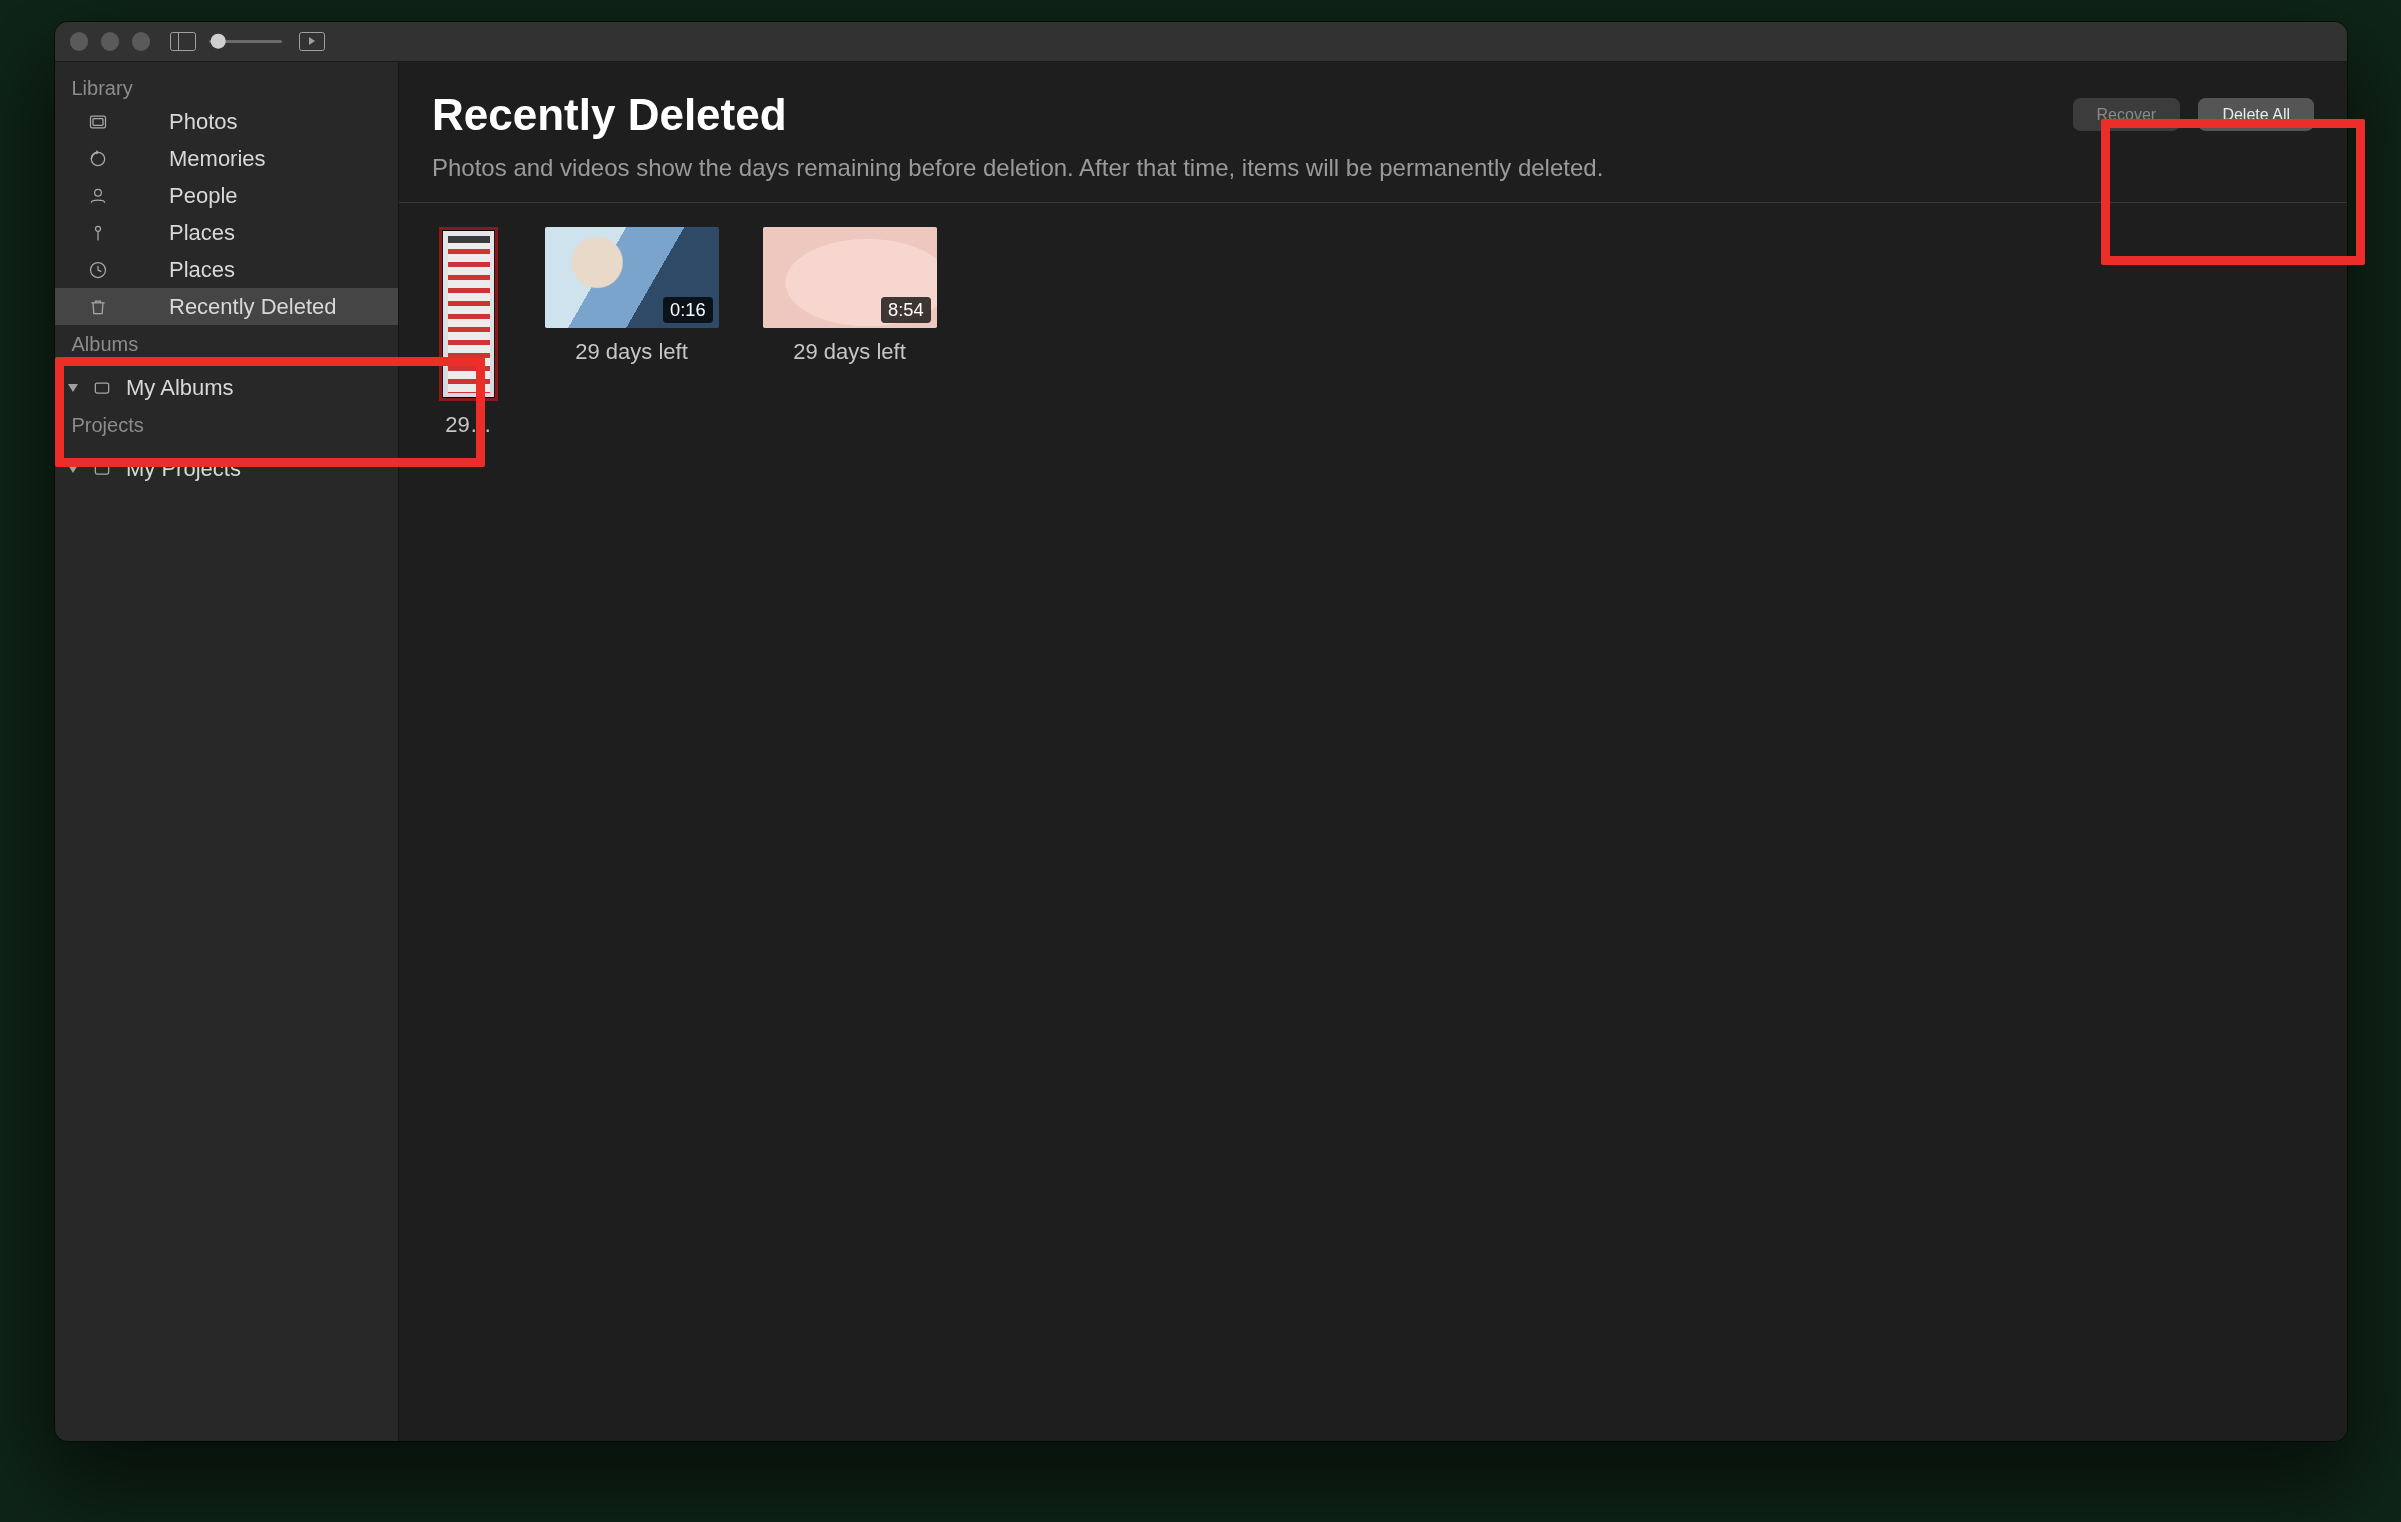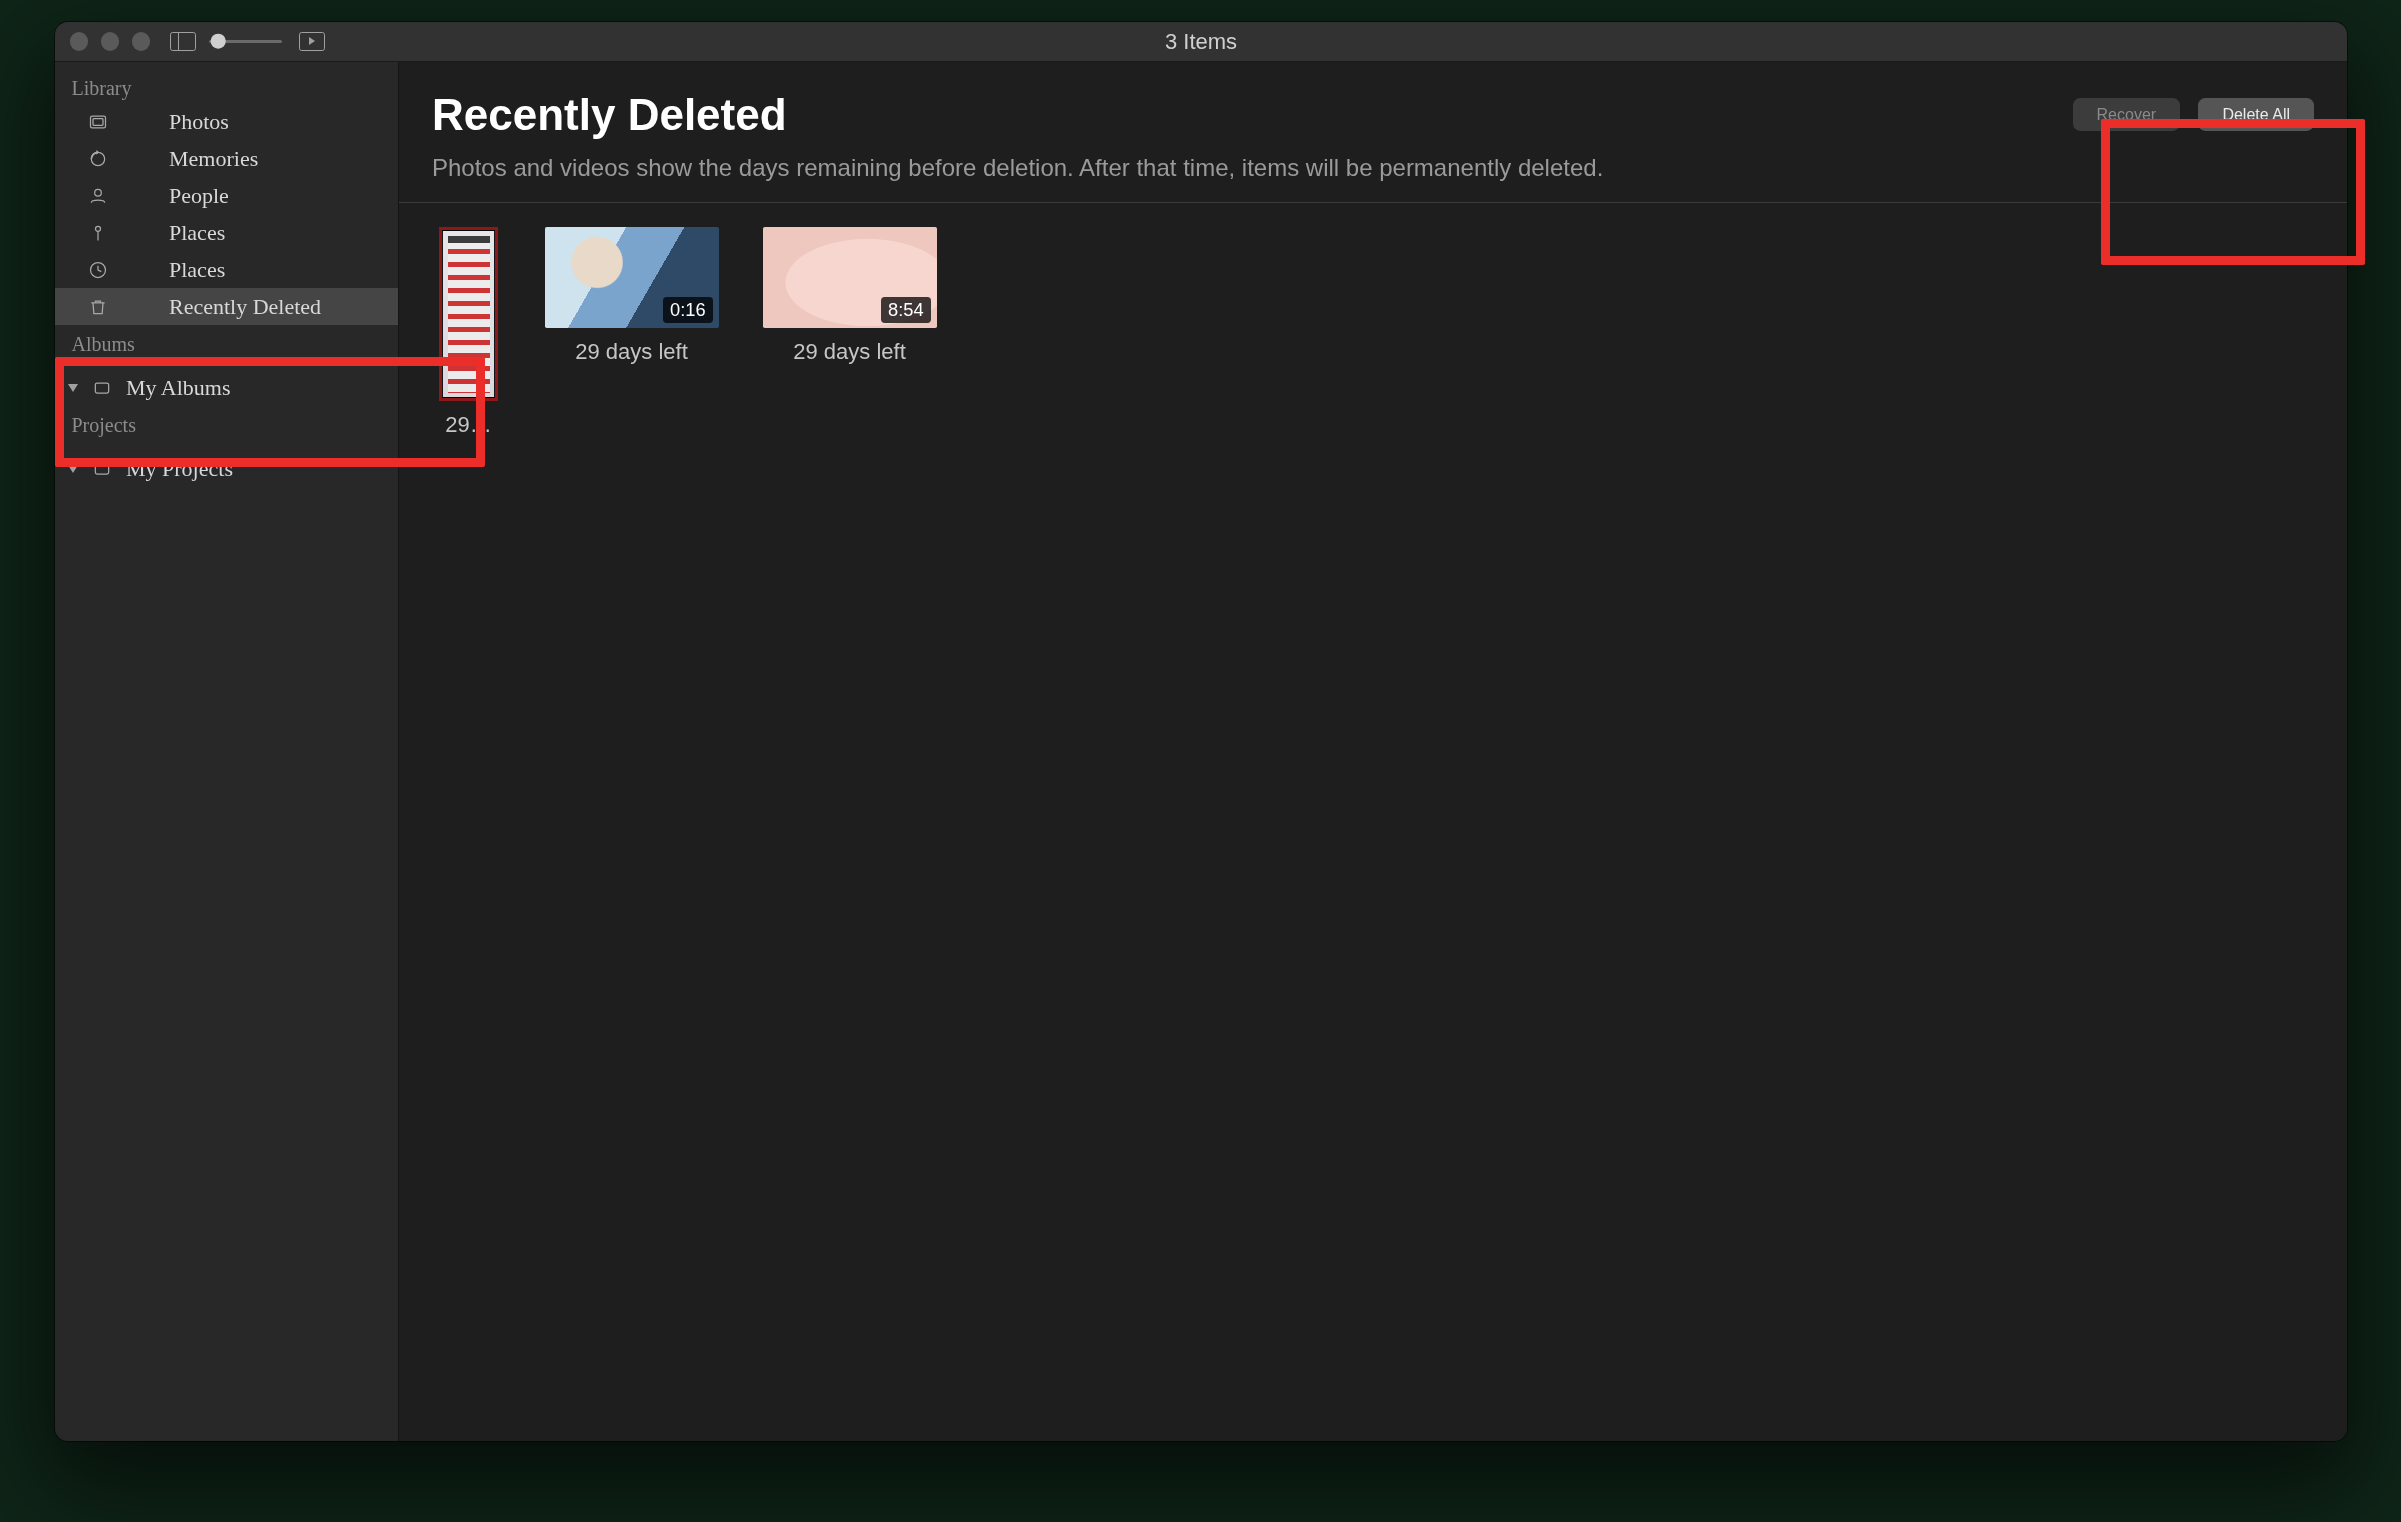--- a/index.html
+++ b/index.html
@@ -92,21 +92,20 @@
   .body {
     flex: 1; display: flex; min-height: 0;
   }
 
   
   .sidebar {
     width: 344px; background: var(--bg-sidebar);
     border-right: 0.9px solid #151515;
     padding-top: 7.3px;
     font-size: 22px;
-    font-family: Liberation Serif, serif;
   }
   .sb-section-head {
     color: var(--text-head);
     font-size: 20px;
     padding: 7.3px 16.5px 3.7px;
     font-weight: 400;
   }
   .sb-item {
     display: flex; align-items: center; gap: 13px;
     padding: 5.5px 18.3px 5.5px 31px;
@@ -233,21 +232,20 @@
       </div>
       <div class="tb-controls">
         <div class="sidebar-toggle"></div>
         <div class="zoom-slider">
           <div class="track">
               <div class="thumb"></div>
             </div>
         </div>
         <div class="slideshow-btn"></div>
       </div>
-      <div class="titlebar-title">3 Items</div>
     </div>
 
     <div class="body">
 
       <div class="sidebar">
 
         <div class="sb-section-head">Library</div>
 
         <div class="sb-item">
           <span class="icon">

